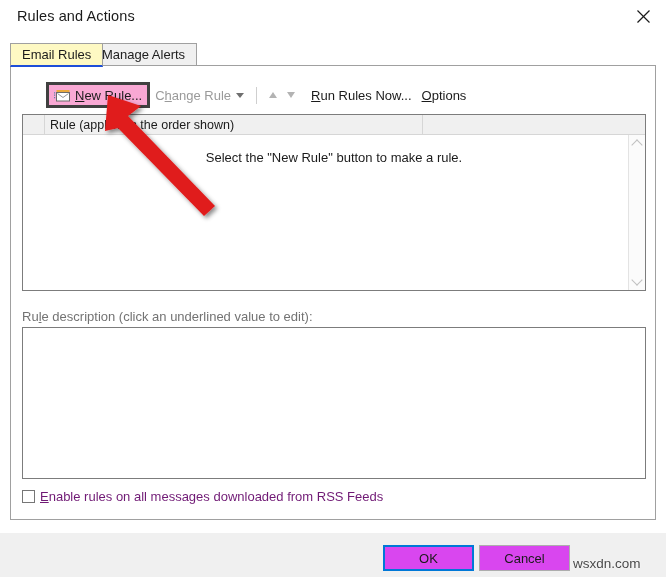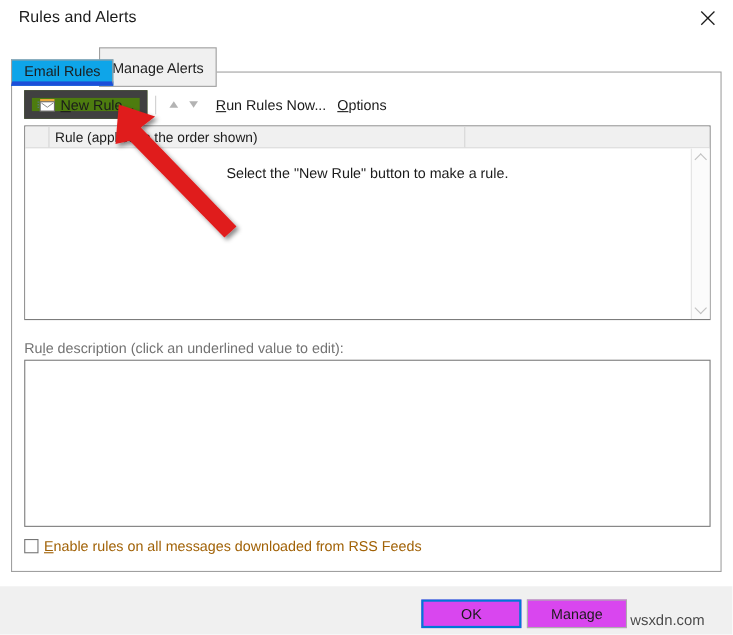--- a/index.html
+++ b/index.html
@@ -47,38 +47,37 @@
   
   .tabstrip {
     position: absolute;
     left: 10px; top: 43px;
     width: 646px; height: 22px;
     z-index: 3;
   }
   .tab {
     position: absolute;
     top: 0;
-    height: 36px;
+    height: 23px;
     padding: 0 11px;
     box-sizing: border-box;
     display: flex;
     align-items: center;
     font-size: 13px;
     color: #1b1b1b;
     border: 1px solid #a0a0a0;
     cursor: default;
     white-space: nowrap;
   }
   .tab.active {
     left: 0px;
-    background: #0ea5e9;
-    border-bottom: 4px solid #1d4ed8;
+    background: #fef9c3;
+    border-bottom: 2px solid #1d4ed8;
     z-index: 4;
     height: 24px;
-    margin-top: 11px;
   }
   .tab.inactive {
     left: 80px;
     background: #f0f0f0;
     border-bottom: 1px solid #a0a0a0;
     z-index: 2;
     color: #202020;
   }
 
   
@@ -105,22 +104,23 @@
     align-items: center;
     height: 26px;
     padding: 0 5px;
     font-size: 13px;
     color: #1b1b1b;
     white-space: nowrap;
     cursor: default;
     box-sizing: border-box;
   }
   .tb-item.highlight {
-    background: #4d7c0f;
-    border: 7px solid #404040;
+    background: #f9a8d4;
+    border: 3px solid #404040;
+    margin-left: 24px;
   }
   .tb-item.disabled { color: #9a9a9a; }
   .tb-label u { text-decoration: underline; }
   .tb-icon {
     display: inline-flex;
     align-items: center;
     justify-content: center;
     margin-right: 4px;
     width: 17px; height: 17px;
   }
@@ -251,21 +251,21 @@
   .cbox {
     width: 13px; height: 13px;
     border: 1px solid #767676;
     background: #ffffff;
     box-sizing: border-box;
     margin-right: 5px;
     flex: 0 0 auto;
   }
   .cblabel {
     font-size: 13px;
-    color: #a16207;
+    color: #701a75;
     white-space: nowrap;
   }
   .cblabel u { text-decoration: underline; }
 
   
   .footer {
     position: absolute;
     left: 0; top: 533px;
     width: 666px; height: 44px;
     background: #f0f0f0;
@@ -316,21 +316,21 @@
     left: 0; top: 0;
     width: 666px; height: 577px;
     pointer-events: none;
     z-index: 50;
   }
 </style>
 </head>
 <body>
 
 <div class="titlebar">
-  <div class="title-text">Rules and Alerts</div>
+  <div class="title-text">Rules and Actions</div>
   <div class="close-btn">
     <span>
       <svg width="15" height="15" viewBox="0 0 15 15">
         <line x1="1.5" y1="1.5" x2="13.5" y2="13.5" stroke="#1b1b1b" stroke-width="1.15"></line>
         <line x1="13.5" y1="1.5" x2="1.5" y2="13.5" stroke="#1b1b1b" stroke-width="1.15"></line>
       </svg>
     </span>
   </div>
 </div>
 
@@ -354,20 +354,24 @@
           <rect x="2.5" y="4.5" width="13" height="8.5" fill="#ffffff" stroke="#6b6b6b" stroke-width="1"></rect>
           <polyline points="3.5,5.5 9,9.5 14.5,5.5" fill="none" stroke="#8a8a8a" stroke-width="0.9"></polyline>
           <line x1="0.6" y1="4.2" x2="0.6" y2="5.4" stroke="#5a7fa8" stroke-width="1.1"></line>
           <line x1="0.6" y1="6.6" x2="0.6" y2="7.8" stroke="#5a7fa8" stroke-width="1.1"></line>
           <line x1="0.6" y1="9.0" x2="0.6" y2="10.2" stroke="#5a7fa8" stroke-width="1.1"></line>
         </svg>
       </span>
       <span class="tb-label"><u>N</u>ew Rule...</span>
     </div>
 
+    <div class="tb-item disabled">
+      <span class="tb-label">C<u>h</u>ange Rule</span>
+      <span class="caret"></span>
+    </div>
 
 
 
     <div class="tb-sep"></div>
 
     <div class="tb-item disabled">
       <span class="tri tri-up"></span>
     </div>
     <div class="tb-item disabled">
       <span class="tri tri-down"></span>
@@ -404,21 +408,21 @@
   <div class="descbox"></div>
 
   <div class="cbrow">
     <span class="cbox"></span>
     <span class="cblabel"><u>E</u>nable rules on all messages downloaded from RSS Feeds</span>
   </div>
 </div>
 
 <div class="footer">
   <div class="btn primary">OK</div>
-  <div class="btn cancel">Manage</div>
+  <div class="btn cancel">Cancel</div>
 </div>
 
 <div class="watermark">wsxdn.com</div>
 
 <div class="arrow-layer">
   <svg width="666" height="577" viewBox="0 0 666 577">
     <defs>
       <filter id="arrowshadow" x="-30%" y="-30%" width="170%" height="170%">
         <feDropShadow dx="2.5" dy="2.5" stdDeviation="2" flood-color="#000000" flood-opacity="0.45"></feDropShadow>
       </filter>

